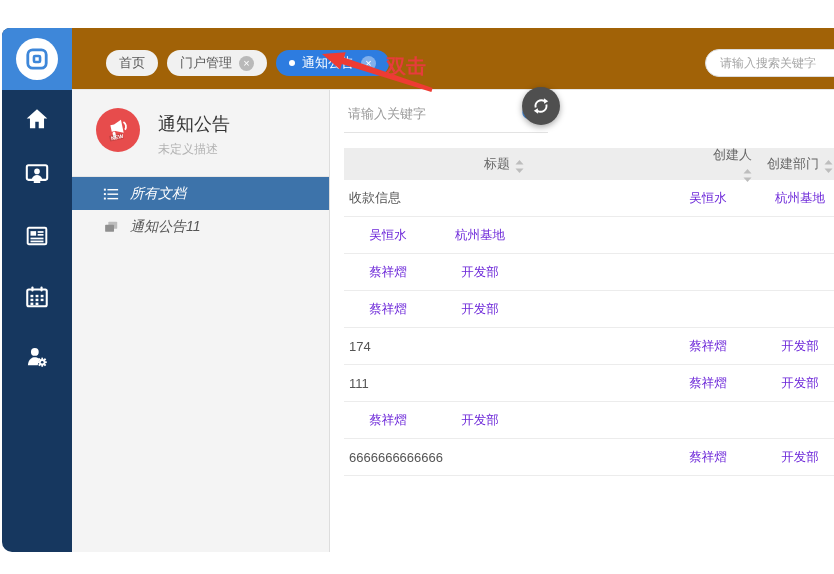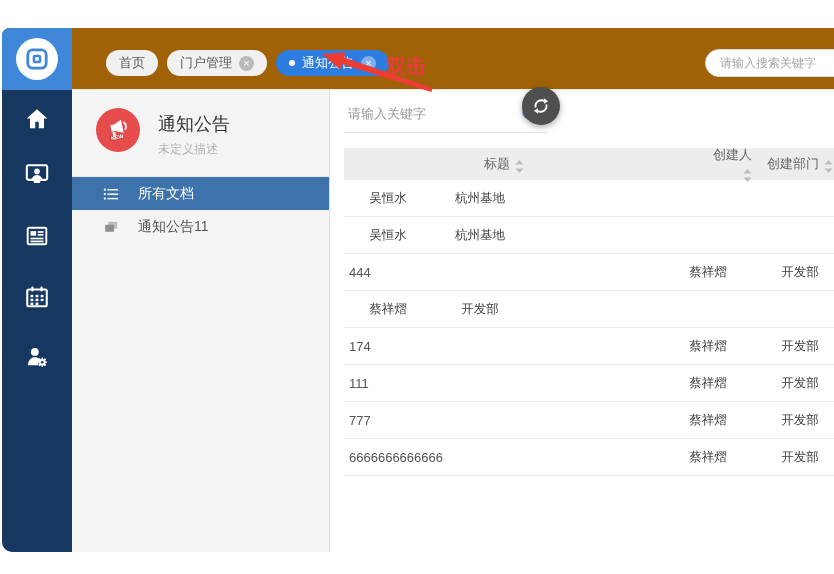--- a/index.html
+++ b/index.html
@@ -42,21 +42,21 @@
 
   
   .panel { position:absolute; left:70px; top:62px; width:258px; height:462px;
     background:#f4f4f4; border-right:1px solid #ddd; }
   .app-info { position:relative; height:87px; border-bottom:1px solid #e6e6e6; }
   .red-badge { position:absolute; left:24px; top:18px; width:44px; height:44px;
     border-radius:50%; background:#e74c4c; display:flex; align-items:center; justify-content:center; }
   .app-title { position:absolute; left:86px; top:22px; font-size:18px; color:#333; }
   .app-sub { position:absolute; left:86px; top:51px; font-size:12px; color:#b3b3b3; }
   .menu-item { height:33px; display:flex; align-items:center; padding-left:31px;
-    gap:19px; font-size:14px; color:#555; cursor:pointer; }
+    gap:11px; font-size:14px; color:#555; cursor:pointer;font-style:italic; }
   .menu-item.selected { background:#3d73aa; color:#fff; }
 
   
   .main { position:absolute; left:328px; top:62px; width:506px; height:462px; background:#fff; }
   .doc-search { position:absolute; left:14px; top:5px; width:204px; height:38px; }
   .doc-search input { width:100%; height:100%; border:none; outline:none;
     border-bottom:1px solid #e3e3e3; font-size:13px; color:#3b82f6;
     background:transparent; padding:0 30px 0 4px; }
   .doc-search input::placeholder { color:#9b9b9b; }
   .doc-search .mag { position:absolute; right:8px; top:9px; cursor:pointer; }
@@ -65,21 +65,21 @@
     display:flex; align-items:center; justify-content:center; cursor:pointer; z-index:10; }
 
   .thead { position:absolute; left:14px; top:58px; width:504px; height:32px;
     background:#ededed; display:flex; align-items:center; }
   .hcell { display:flex; align-items:flex-end; justify-content:center; gap:5px;
     font-size:13px; color:#666; cursor:pointer; }
   .c1 { width:320px; } .c2 { width:88px;flex-direction:column; } .c3 { width:96px; }
   .tbody { position:absolute; left:14px; top:90px; width:504px; }
   .trow { height:37px; display:flex; align-items:center; border-bottom:1px solid #ececec; cursor:pointer; }
   .tcell.c1 { text-align:left; padding-left:5px; color:#555; font-size:13px; }
-  .tcell.c2, .tcell.c3 { text-align:center; color:#404040; font-size:12.5px; }
+  .tcell.c2, .tcell.c3 { text-align:center; color:#6d28d9; font-size:12.5px; }
 </style>
 </head>
 <body>
 
 <div class="app">
 
   <div class="sidebar">
     <div class="logo-box">
       <div class="logo-circle">
         <svg width="26" height="26" viewBox="0 0 24 24">
@@ -241,48 +241,47 @@
         <span>创建部门</span>
         <svg width="9" height="13" viewBox="0 0 9 13">
           <path d="M4.5 0 L8.5 4.6 H0.5 Z" fill="#bdbdbd"></path>
             <path d="M4.5 13 L8.5 8.4 H0.5 Z" fill="#bdbdbd"></path>
         </svg>
       </div>
     </div>
 
     <div class="tbody">
       <div class="trow">
+        <div class="tcell c1">收款信息</div>
         <div class="tcell c2">吴恒水</div>
         <div class="tcell c3">杭州基地</div>
       </div>
       <div class="trow">
         <div class="tcell c2">吴恒水</div>
         <div class="tcell c3">杭州基地</div>
       </div>
       <div class="trow">
-        <div class="tcell c1">444</div>
         <div class="tcell c2">蔡祥熠</div>
         <div class="tcell c3">开发部</div>
       </div>
       <div class="trow">
         <div class="tcell c2">蔡祥熠</div>
         <div class="tcell c3">开发部</div>
       </div>
       <div class="trow">
         <div class="tcell c1">174</div>
         <div class="tcell c2">蔡祥熠</div>
         <div class="tcell c3">开发部</div>
       </div>
       <div class="trow">
         <div class="tcell c1">111</div>
         <div class="tcell c2">蔡祥熠</div>
         <div class="tcell c3">开发部</div>
       </div>
       <div class="trow">
-        <div class="tcell c1">777</div>
         <div class="tcell c2">蔡祥熠</div>
         <div class="tcell c3">开发部</div>
       </div>
       <div class="trow">
         <div class="tcell c1">6666666666666</div>
         <div class="tcell c2">蔡祥熠</div>
         <div class="tcell c3">开发部</div>
       </div>
     </div>
   </div>

